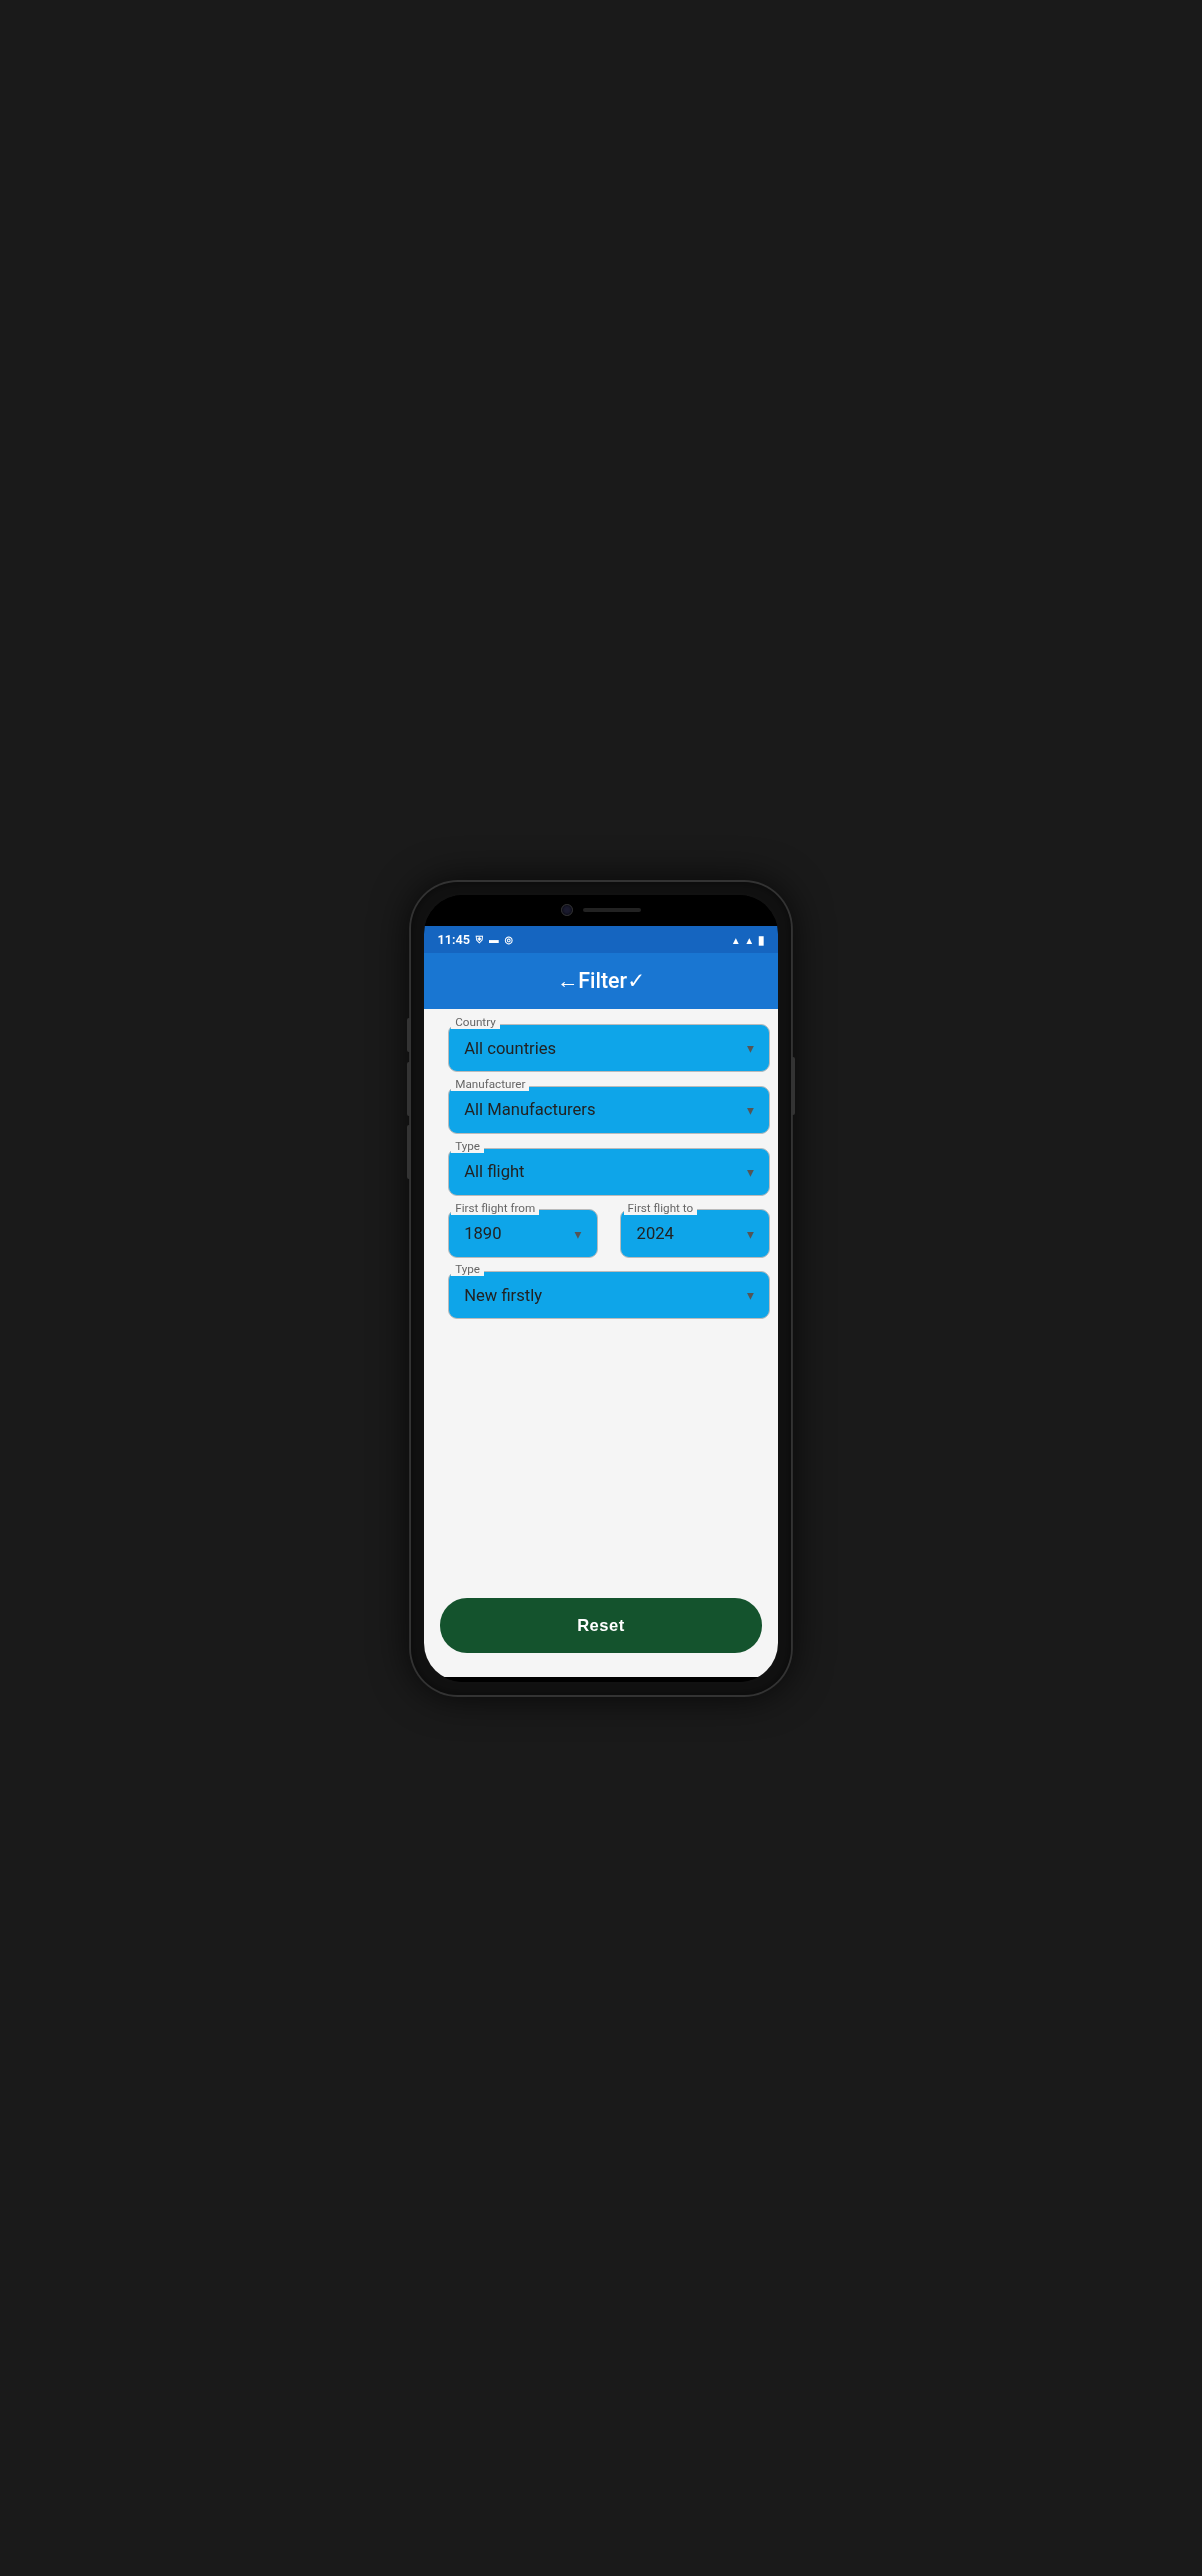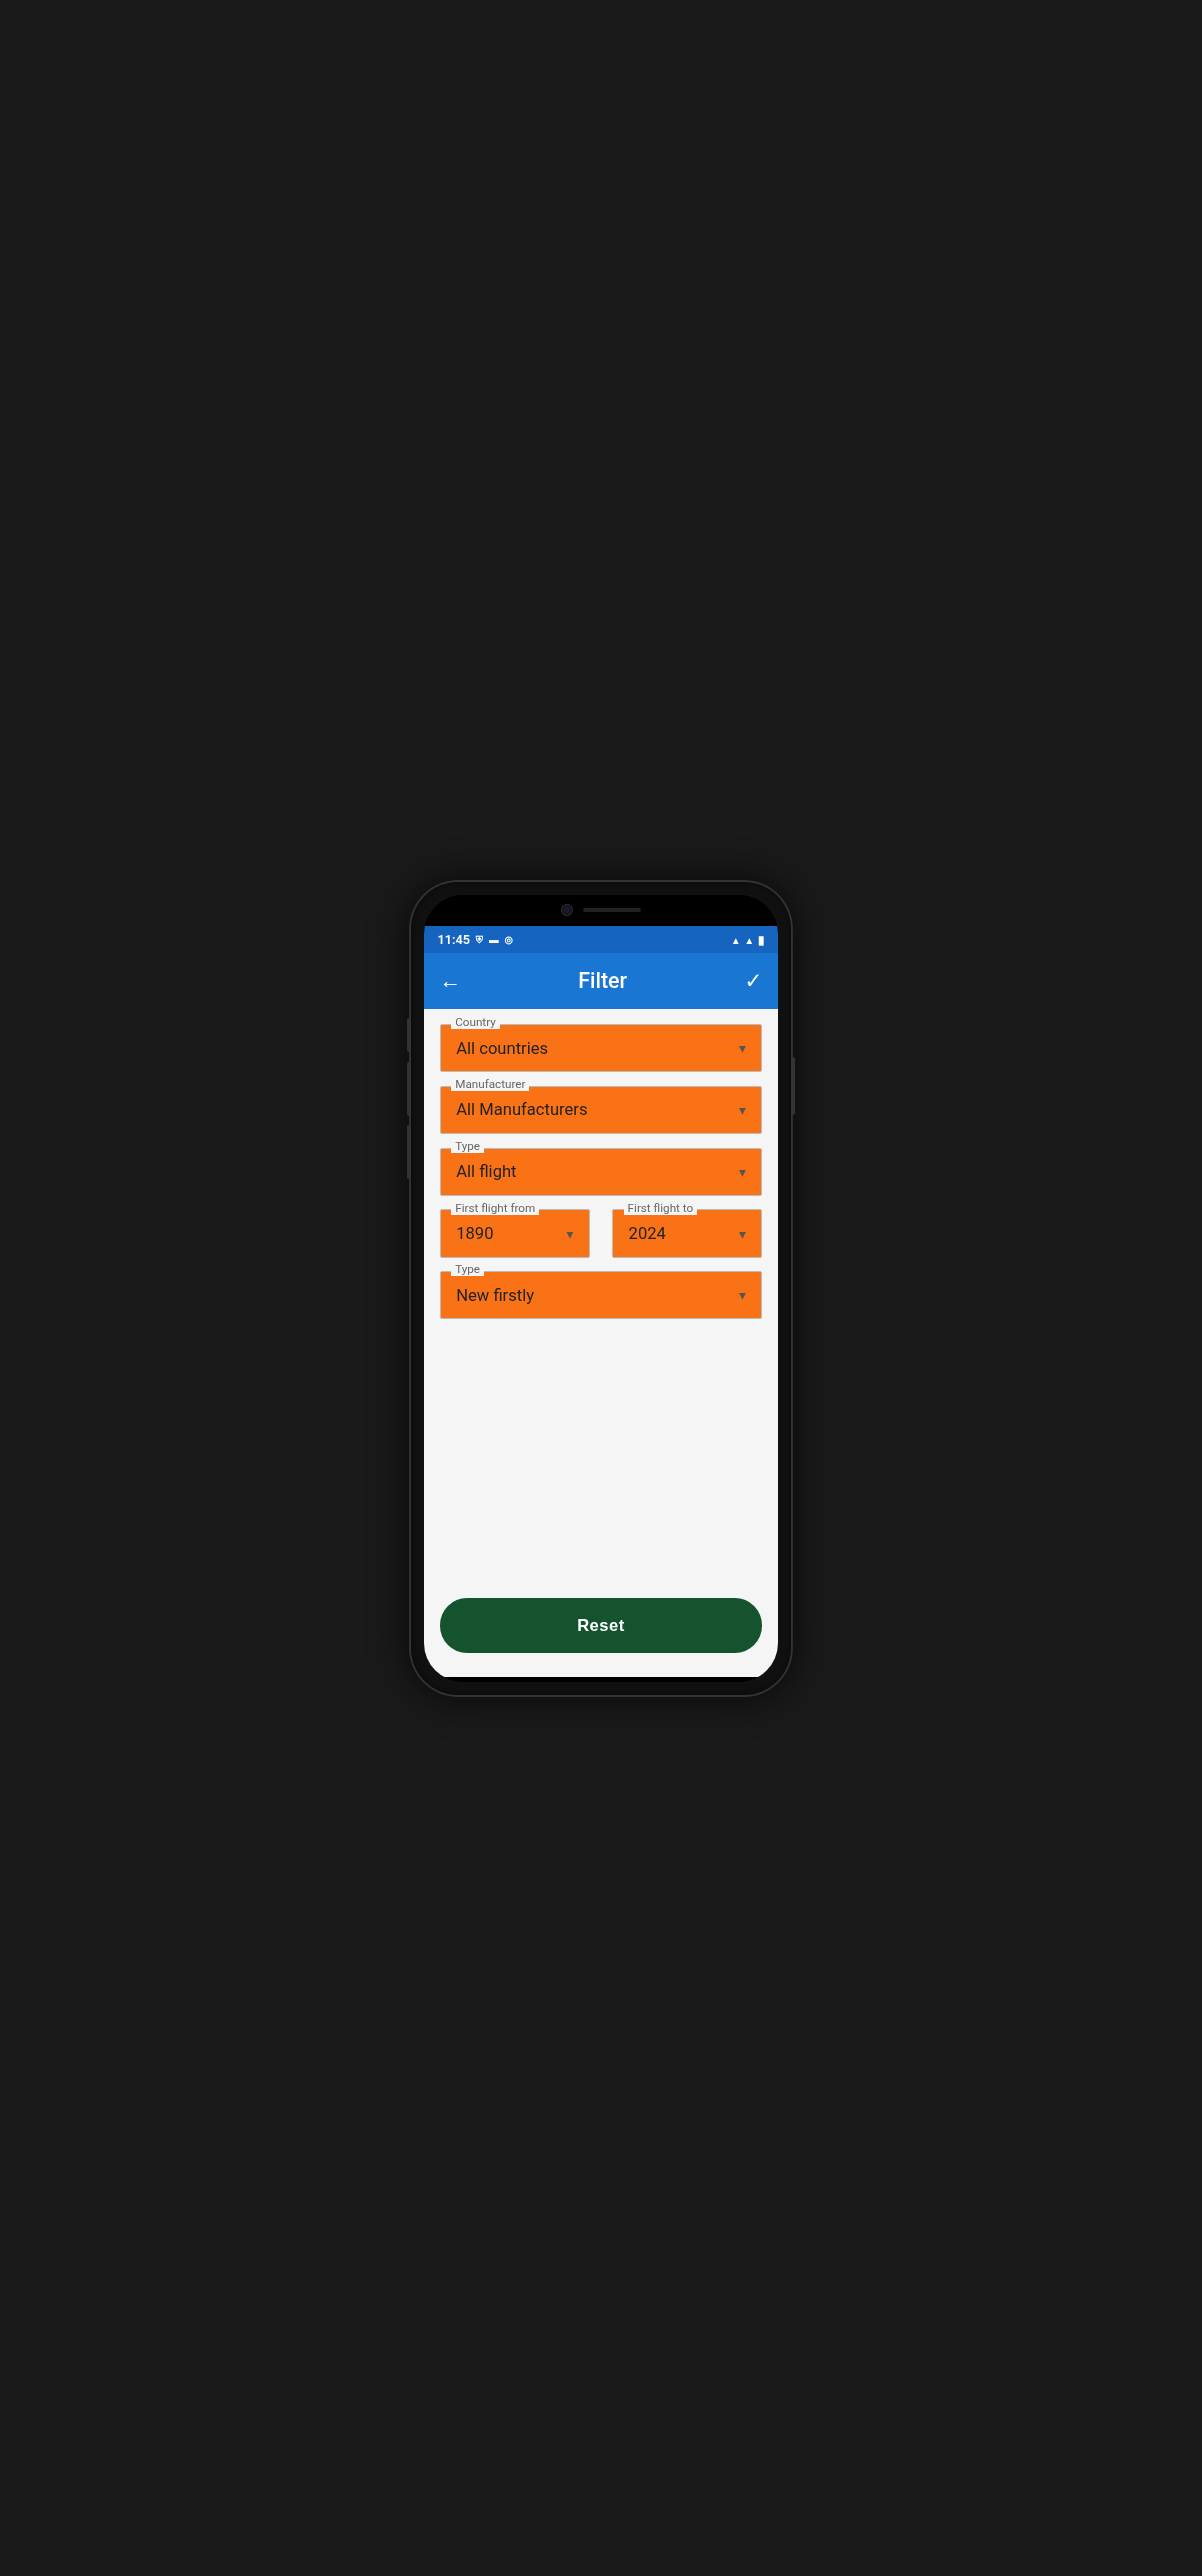--- a/index.html
+++ b/index.html
@@ -87,21 +87,21 @@
     .status-icon {
       font-size: 10.7px;
     }
 
     
     .app-bar {
       background: #1976d2;
       height: 56px;
       display: flex;
       align-items: center;
-      justify-content: space-between;
+      justify-content: center;
       padding: 0 15.6px;
       color: white;
     }
 
     .app-bar-title {
       font-size: 21.4px;
       font-weight: 500;
       color: white;
     }
 
@@ -134,29 +134,30 @@
       top: -8.8px;
       left: 11.7px;
       background: #f5f5f5;
       padding: 0 3.9px;
       font-size: 11.7px;
       color: #666;
       z-index: 1;
     }
 
     .dropdown-field {
-      background: #f97316;
+      background: #0ea5e9;
       border: 1.5px solid #bbb;
-      border-radius: 2px;
+      border-radius: 9px;
       padding: 13.6px 15.6px;
       display: flex;
       align-items: center;
       justify-content: space-between;
       cursor: pointer;
       width: 100%;
+      margin-left: 8px;
     }
 
     .dropdown-value {
       font-size: 16.6px;
       color: #222;
       font-weight: 400;
     }
 
     .dropdown-arrow {
       color: #555;

